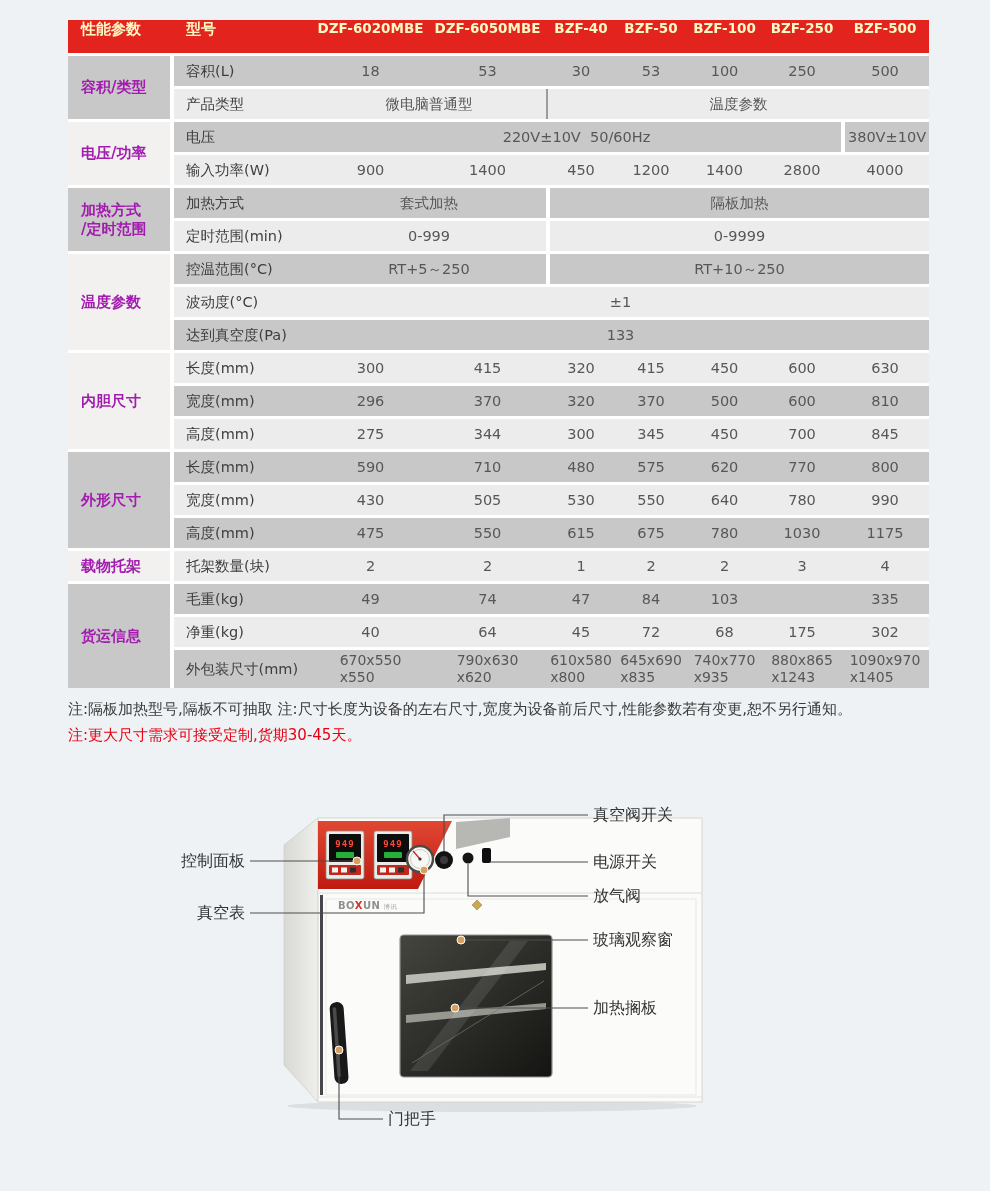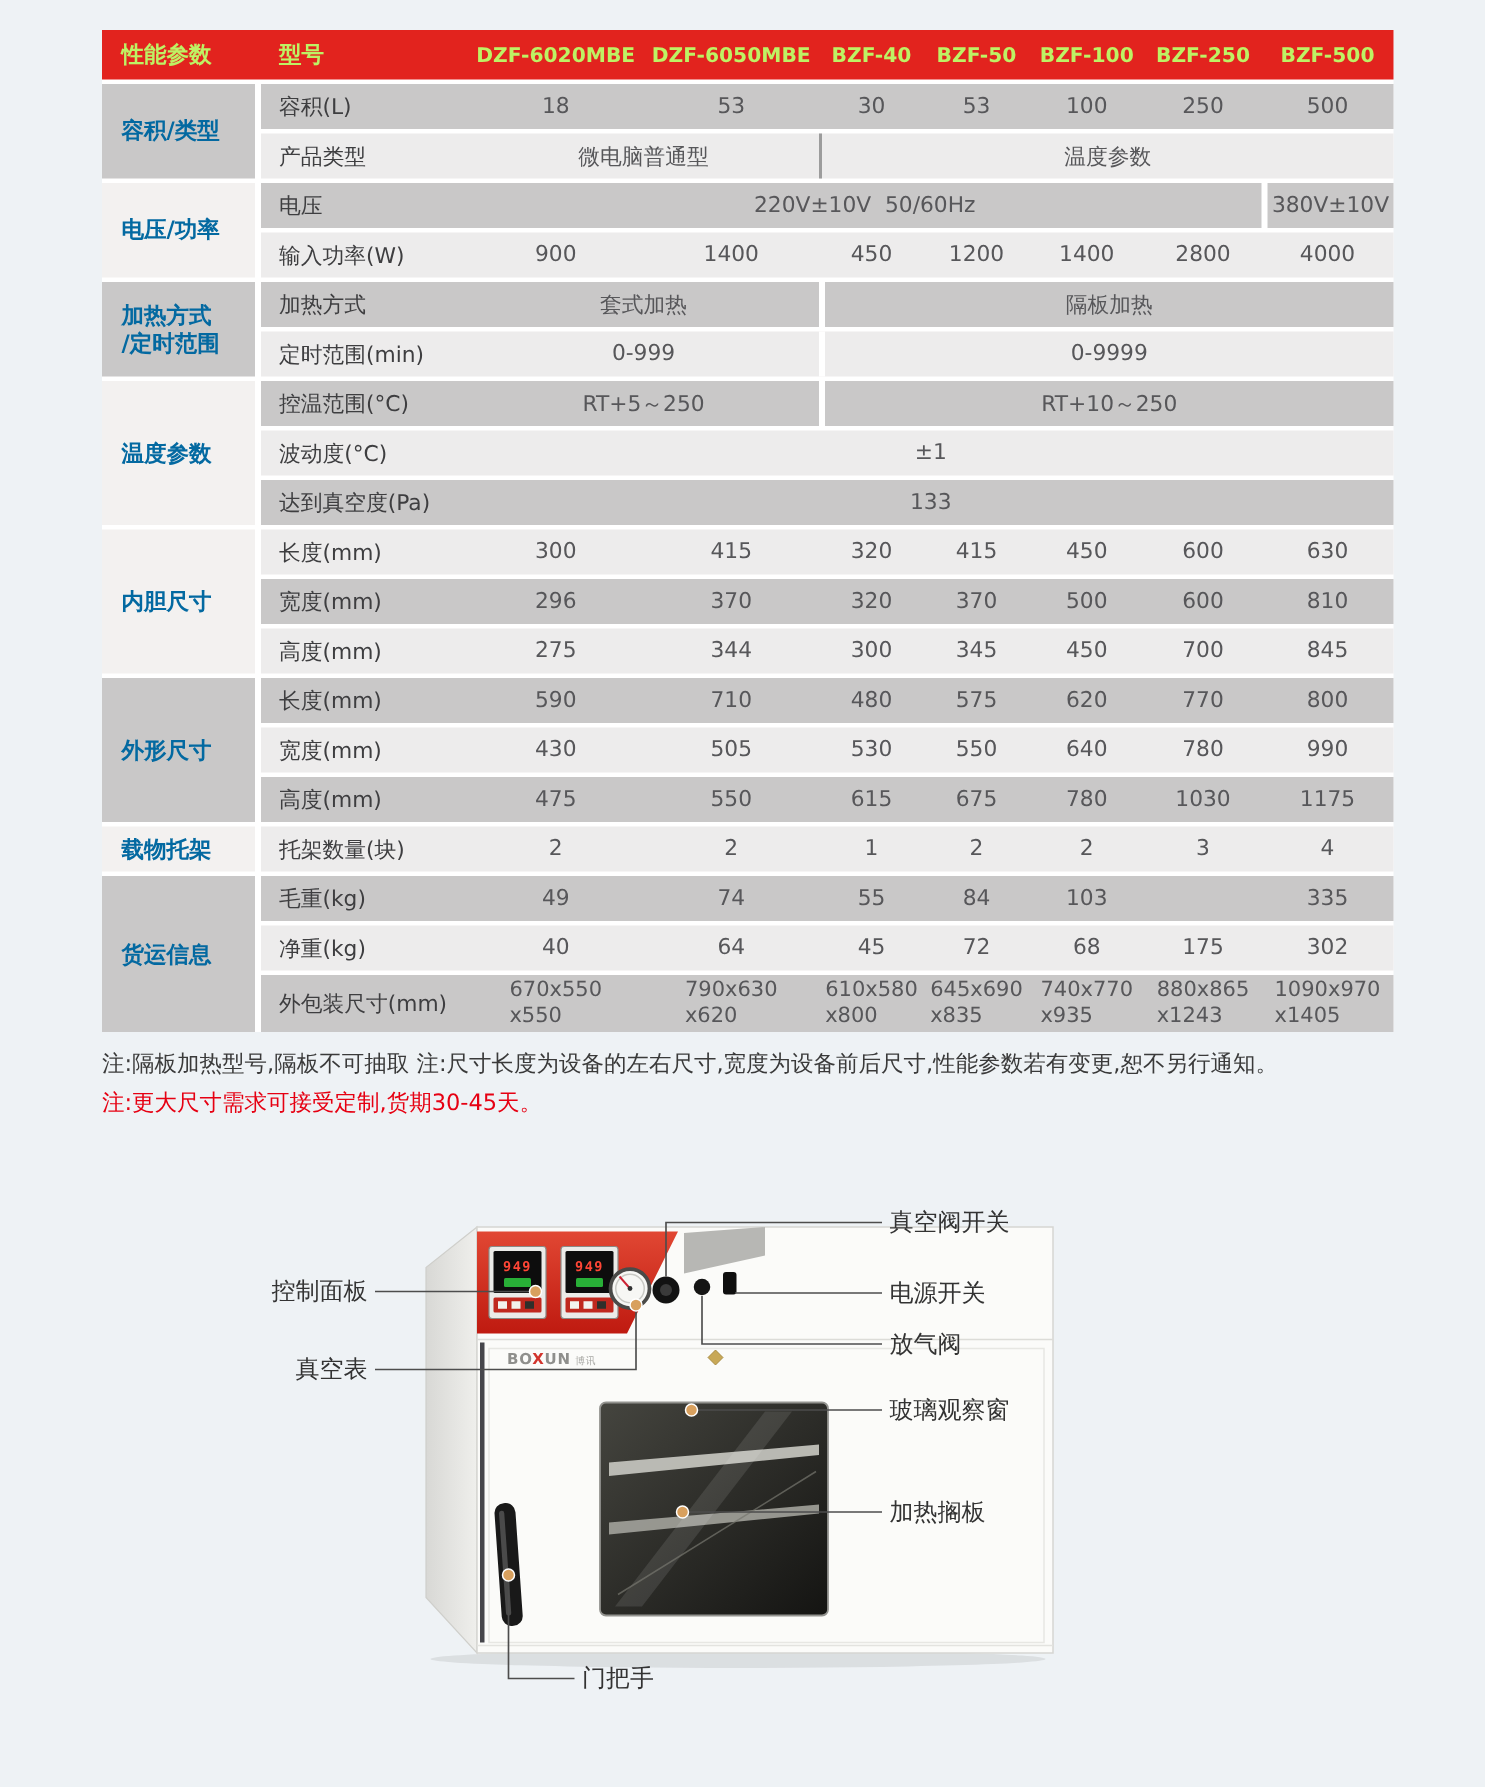--- a/index.html
+++ b/index.html
@@ -1,29 +1,29 @@
 <!DOCTYPE html>
 <html><head>
 <meta charset="utf-8">
 <style>
   *{margin:0;padding:0;box-sizing:border-box}
   html,body{width:990px;height:1191px}
   body{position:relative;background:#eef2f5;font-family:"DejaVu Sans",sans-serif;overflow:hidden}
 
   
   .spec-table{position:absolute;left:68px;top:20px;width:861px;background:#ffffff}
-  .thead{display:flex;align-items:center;height:33px;background:#e2231e;color:#bef264;font-weight:bold;margin-bottom:3px}
+  .thead{display:flex;align-items:flex-start;height:33px;background:#e2231e;color:#fef9c3;font-weight:bold;margin-bottom:3px}
   .th-cat{width:106px;padding-left:13px;font-size:15px}
   .th-modelcol{width:138px;padding-left:12px;font-size:15px}
   .th-model{font-size:13.5px;text-align:center}
   .th-models{display:flex;align-items:center}
   .group{display:flex;margin-bottom:3px}
   .group:last-child{margin-bottom:0}
   .cat-cell{width:102px;margin-right:4px;display:flex;align-items:center;padding-left:13px;
-            font-size:15px;font-weight:bold;color:#0369a1;white-space:pre-line;line-height:1.25}
+            font-size:15px;font-weight:bold;color:#a21caf;white-space:pre-line;line-height:1.25}
   .bg-dark{background:#c9c8c8}
   .bg-light{background:#edecec}
   .bg-cat-light{background:#f3f1f0}
   .rows{display:flex;flex-direction:column}
   .row{display:flex;height:30px;margin-bottom:3px;align-items:stretch}
   .rows .row:last-child{margin-bottom:0}
   .row.tall{height:38px}
   .row-label{width:138px;display:flex;align-items:center;padding-left:12px;font-size:14.5px;color:#3e3e40}
   .cell{display:flex;align-items:center;justify-content:center;font-size:14.5px;color:#57575a;text-align:center;white-space:pre-line}
   .cell .ml{white-space:pre-line;text-align:left;line-height:1.25;font-size:14px}
@@ -234,21 +234,21 @@
           </div>
         </div>
       </div>
       <div class="group">
         <div class="cat-cell bg-dark">货运信息</div>
         <div class="rows">
           <div class="row bg-dark">
             <div class="row-label">毛重(kg)</div>
             <div class="cell" style="width: 117px;">49</div>
             <div class="cell" style="width: 117px;">74</div>
-            <div class="cell" style="width: 70px;">55</div>
+            <div class="cell" style="width: 70px;">47</div>
             <div class="cell" style="width: 70px;">84</div>
             <div class="cell" style="width: 77px;">103</div>
             <div class="cell" style="width: 78px; margin-top: 47px;">194</div>
             <div class="cell" style="width: 88px;">335</div>
           </div>
           <div class="row bg-light">
             <div class="row-label">净重(kg)</div>
             <div class="cell" style="width: 117px;">40</div>
             <div class="cell" style="width: 117px;">64</div>
             <div class="cell" style="width: 70px;">45</div>

